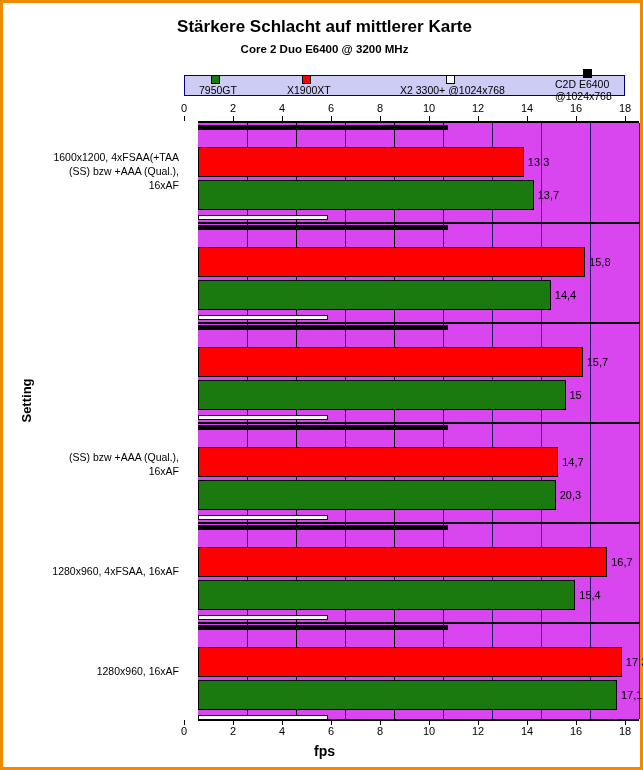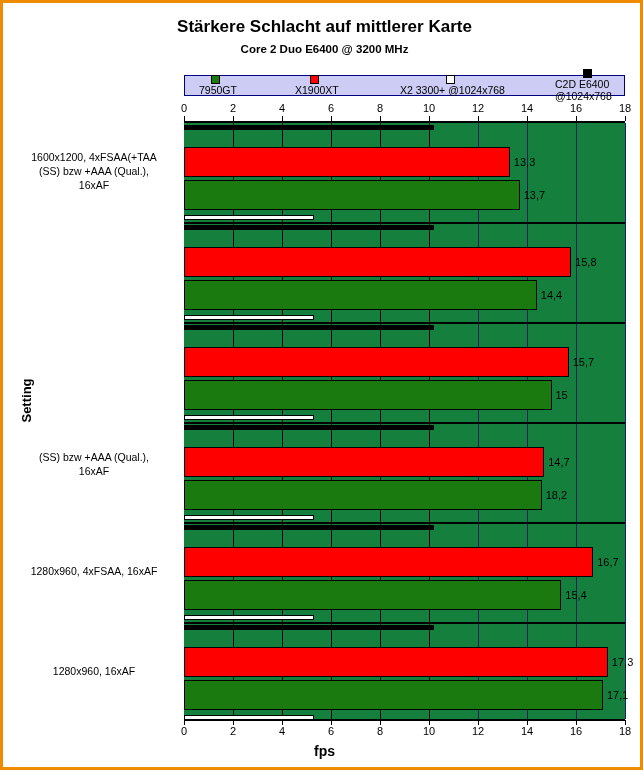--- a/index.html
+++ b/index.html
@@ -34,22 +34,22 @@
     border:1px solid #000080;
     display:flex;align-items:center;
   }
   .leg-item{display:flex;align-items:center;font-size:10.5px;color:#000;flex-direction:column;}
   .leg-swatch{
     width:9px;height:9px;display:inline-block;
     border:1px solid #000;margin-right:4px;box-sizing:border-box;
   }
   
   #plot{
-    position:absolute;left:181px;top:118px;width:441px;height:600px;
-    background:#15803d;
+    position:absolute;left:195px;top:118px;width:441px;height:600px;
+    background:#d946ef;
     border-top:2px solid #000;
     border-bottom:2px solid #000;
     box-sizing:border-box;
   }
   .vgrid{
     position:absolute;top:0;bottom:0;width:1px;background:#000;
   }
   .vgrid.thin{background:#202060;}
   .bar{
     position:absolute;
@@ -85,40 +85,40 @@
   }
   #ytitle{
     position:absolute;left:-22px;top:390px;width:90px;
     transform:rotate(-90deg);
     transform-origin:center center;
     text-align:center;
     font-size:13px;font-weight:bold;color:#000;
   }
   .cat{
     position:absolute;right:0;width:170px;
-    text-align:center;
+    text-align:right;
     font-size:10.5px;color:#000;
     line-height:14px;
   }
   #catcol{position:absolute;left:8px;top:118px;width:168px;height:600px;}
 </style>
 </head>
 <body>
 
 <div id="frame">
 
   <div id="title">Stärkere Schlacht auf mittlerer Karte</div>
   <div id="subtitle">Core 2 Duo E6400 @ 3200 MHz</div>
 
   <div id="legend">
       <div class="leg-item" style="position: absolute; left: 14px;">
         <span class="leg-swatch" style="background: rgb(26, 122, 16);"></span>
         <span>7950GT</span>
       </div>
-      <div class="leg-item" style="position: absolute; left: 110px;">
+      <div class="leg-item" style="position: absolute; left: 102px;">
         <span class="leg-swatch" style="background: rgb(255, 0, 0);"></span>
         <span>X1900XT</span>
       </div>
       <div class="leg-item" style="position: absolute; left: 215px;">
         <span class="leg-swatch" style="background: rgb(255, 255, 255);"></span>
         <span>X2 3300+ @1024x768</span>
       </div>
       <div class="leg-item" style="position: absolute; left: 370px;">
         <span class="leg-swatch" style="background: rgb(0, 0, 0);"></span>
         <span>C2D E6400 @1024x768</span>
@@ -176,21 +176,21 @@
       <div class="bar red" style="left: 0px; top: 224px; width: 384.65px; height: 30px;"></div>
       <div class="val" style="left: 388.65px; top: 234px;">15,7</div>
       <div class="bar green" style="left: 0px; top: 257px; width: 367.5px; height: 30px;"></div>
       <div class="val" style="left: 371.5px; top: 267px;">15</div>
       <div class="bar white" style="left: 0px; top: 292px; width: 129.85px; height: 5px;"></div>
       <div style="position: absolute; left: 0px; right: 0px; top: 299px; height: 2px; background: rgb(0, 0, 0);"></div>
       <div class="bar black" style="left: 0px; top: 302px; width: 249.9px; height: 5px;"></div>
       <div class="bar red" style="left: 0px; top: 324px; width: 360.15px; height: 30px;"></div>
       <div class="val" style="left: 364.15px; top: 334px;">14,7</div>
       <div class="bar green" style="left: 0px; top: 357px; width: 357.7px; height: 30px;"></div>
-      <div class="val" style="left: 361.7px; top: 367px;">18,2</div>
+      <div class="val" style="left: 361.7px; top: 367px;">20,3</div>
       <div class="bar white" style="left: 0px; top: 392px; width: 129.85px; height: 5px;"></div>
       <div style="position: absolute; left: 0px; right: 0px; top: 399px; height: 2px; background: rgb(0, 0, 0);"></div>
       <div class="bar black" style="left: 0px; top: 402px; width: 249.9px; height: 5px;"></div>
       <div class="bar red" style="left: 0px; top: 424px; width: 409.15px; height: 30px;"></div>
       <div class="val" style="left: 413.15px; top: 434px;">16,7</div>
       <div class="bar green" style="left: 0px; top: 457px; width: 377.3px; height: 30px;"></div>
       <div class="val" style="left: 381.3px; top: 467px;">15,4</div>
       <div class="bar white" style="left: 0px; top: 492px; width: 129.85px; height: 5px;"></div>
       <div style="position: absolute; left: 0px; right: 0px; top: 499px; height: 2px; background: rgb(0, 0, 0);"></div>
       <div class="bar black" style="left: 0px; top: 502px; width: 249.9px; height: 5px;"></div>

